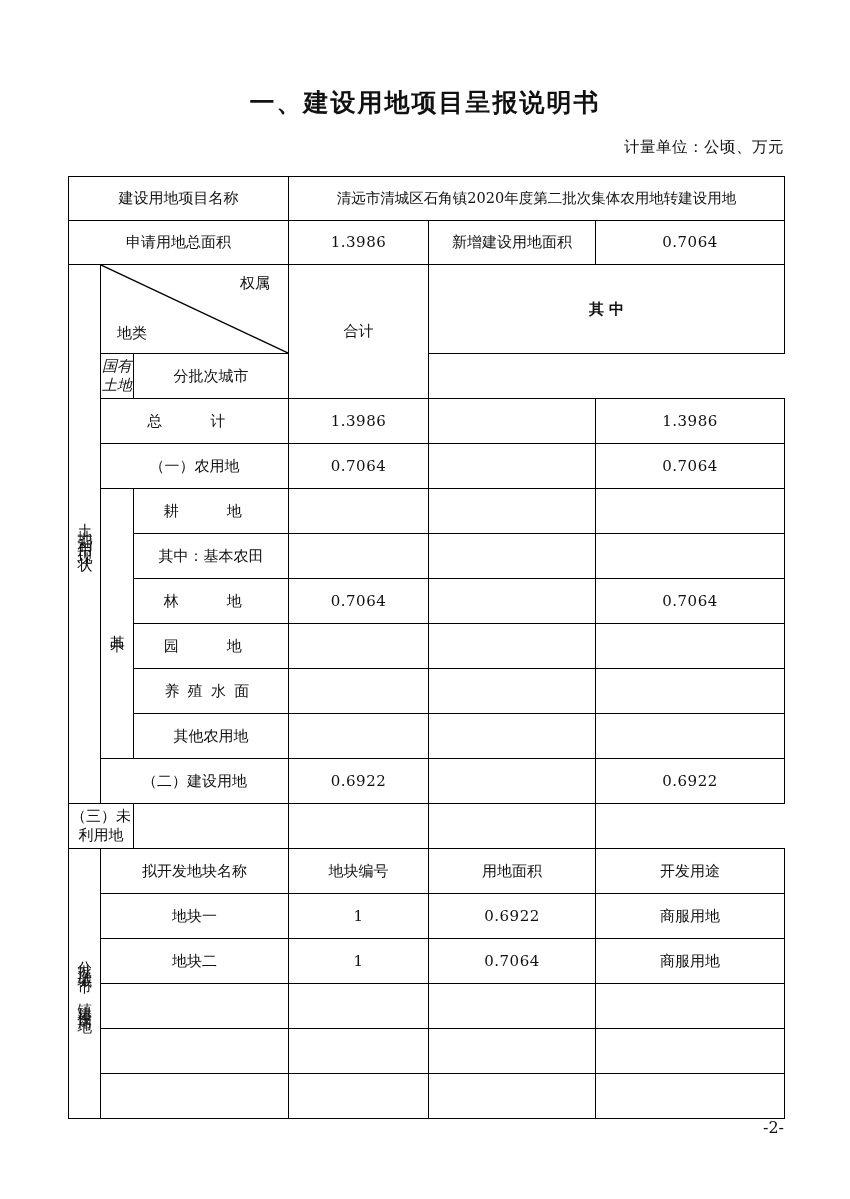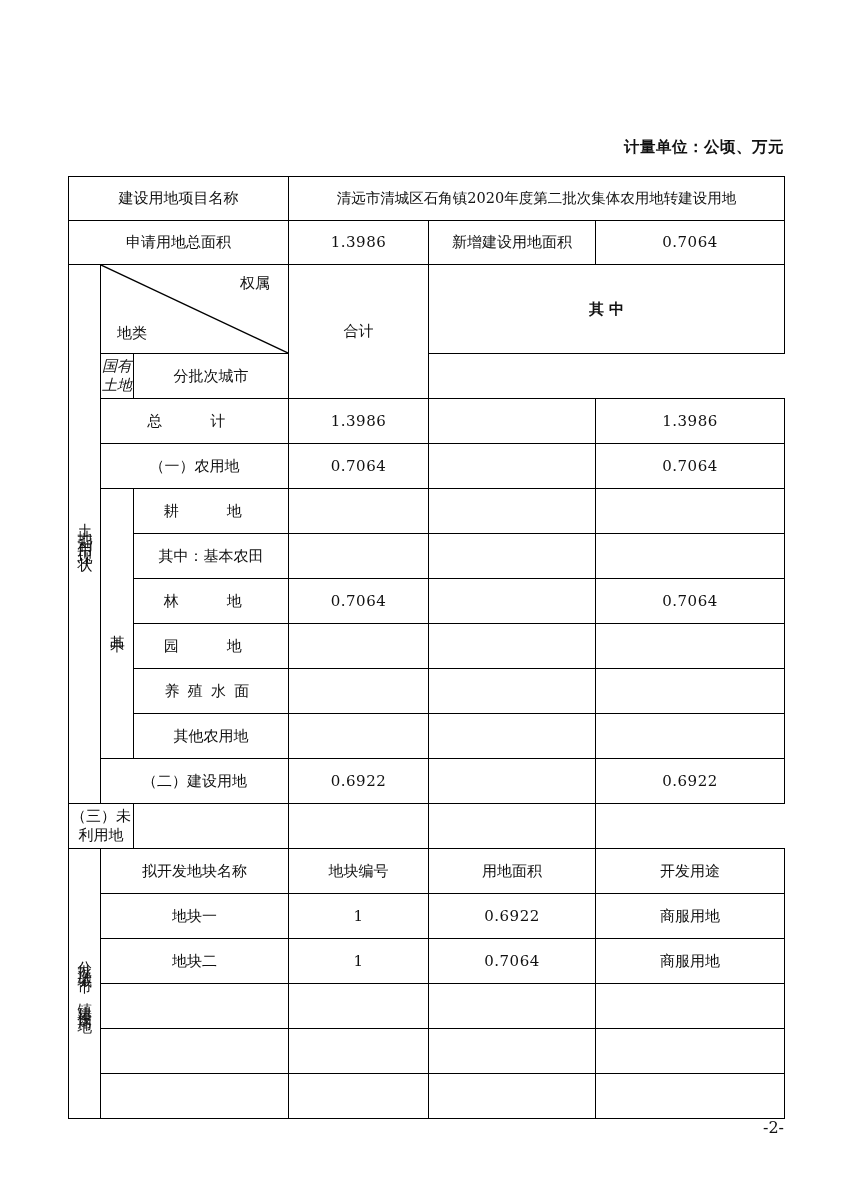--- a/index.html
+++ b/index.html
@@ -36,21 +36,21 @@
     font-family: "DejaVu Serif", "Liberation Serif", serif;
   }
 
   .unit-line {
     position: absolute;
     top: 137px;
     left: 0;
     width: 784px;
     text-align: right;
     font-size: 15.5px;
-    font-weight: bold;
+    font-weight: normal;
     letter-spacing: 0.5px;
   }
 
   
   .sheet {
     position: absolute;
     left: 68px;
     top: 176px;
     width: 716px;
     border-collapse: collapse;
@@ -140,20 +140,21 @@
     text-align: right;
     font-size: 16px;
     font-family: "DejaVu Serif", "Liberation Serif", serif;
   }
 </style>
 </head>
 <body>
 
 <div class="page">
 
+  <div class="doc-title">一、建设用地项目呈报说明书</div>
 
   <div class="unit-line">计量单位：公顷、万元</div>
 
   <table class="sheet">
     <colgroup>
       <col style="width:32px">
       <col style="width:33px">
       <col style="width:155px">
       <col style="width:140px">
       <col style="width:167px">

